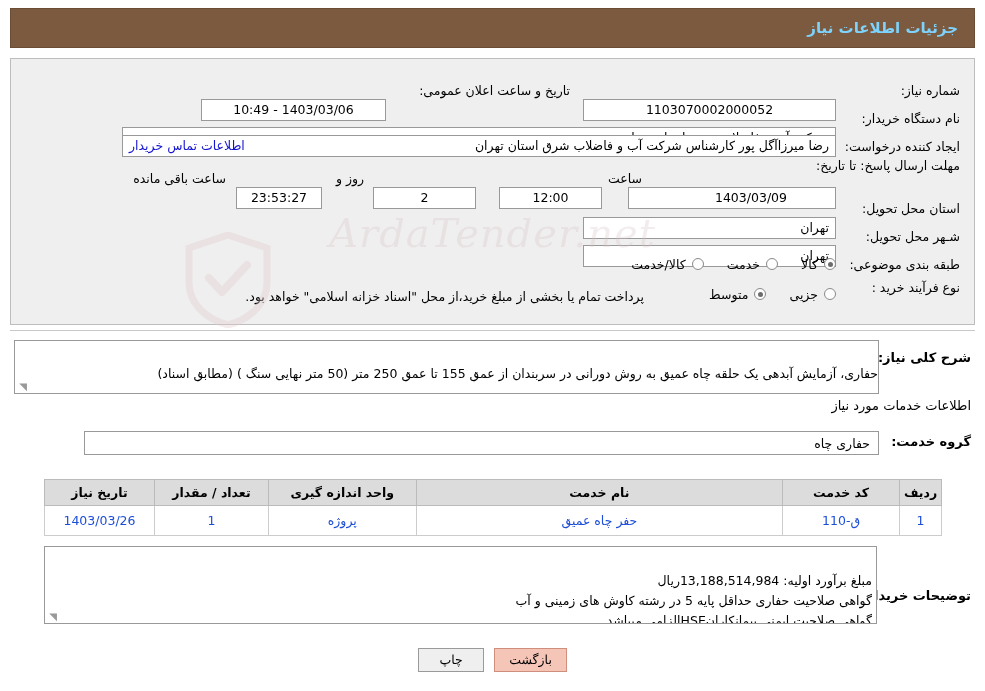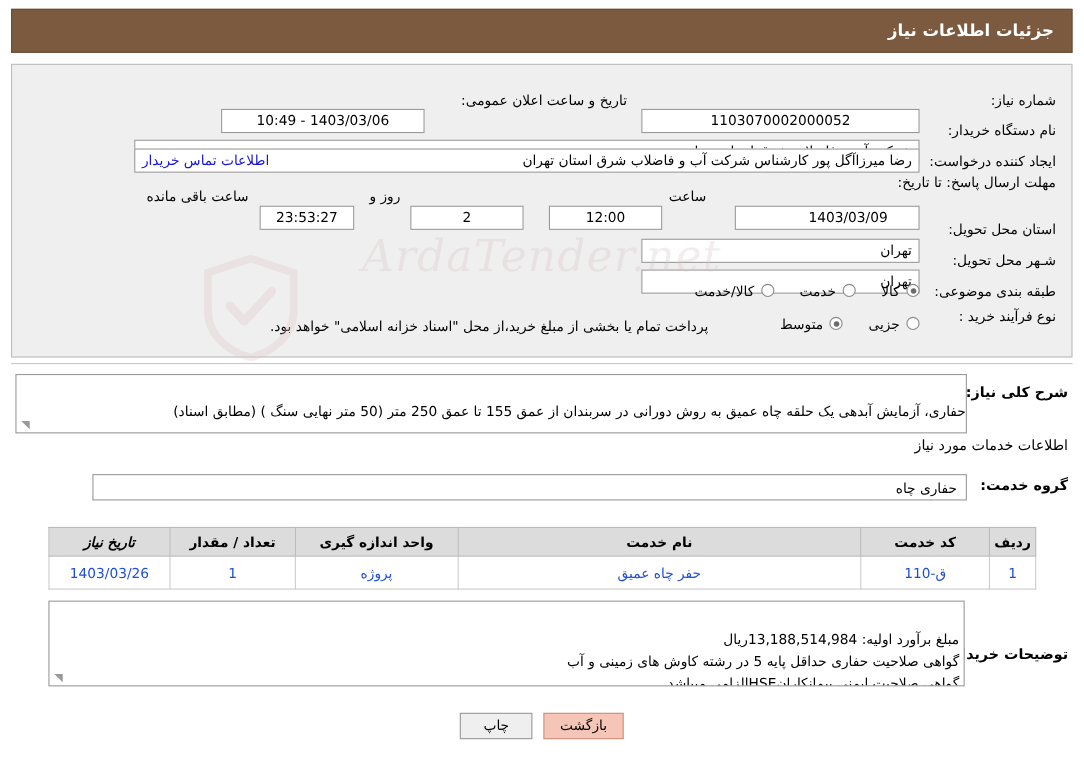--- a/index.html
+++ b/index.html
@@ -22,21 +22,21 @@
     left: 10px; top: 8px;
     width: 965px; height: 40px;
     background: #7b5a3f;
     border: 1px solid #6b4d35;
     display: flex;
     align-items: center;
     justify-content: flex-start;
     padding: 0 16px;
   }
   .header-title {
-    color: #ffffff;
+    color: #7dd3fc;
     font-size: 15px;
     font-weight: bold;
   }
   
   .panel {
     position: absolute;
     left: 10px; top: 58px;
     width: 965px; height: 267px;
     background: #efefef;
     border: 1px solid #bdbdbd;
@@ -296,21 +296,21 @@
     <div class="abs lbl" style="right:14px; top:52px;">نام دستگاه خریدار:</div>
     <div class="abs fld right" style="right:138px; top:48px; width:714px;">شرکت آب و فاضلاب شرق استان تهران</div>
 
     <div class="abs lbl" style="right:14px; top:80px;">ایجاد کننده درخواست:</div>
     <div class="abs linkfld" style="right:138px; top:76px; width:714px;">
       <span class="val">رضا میرزاآگل پور کارشناس شرکت آب و فاضلاب شرق استان تهران</span>
       <a class="link" href="#">اطلاعات تماس خریدار</a>
     </div>
 
     <div class="abs lbl" style="right:14px; top:98px; line-height:17px; width:118px; text-align:right;">مهلت ارسال پاسخ: تا تاریخ:</div>
-    <div class="abs fld" style="right:138px; top:108px; width:168px;padding-left:44px;">1403/03/09</div>
+    <div class="abs fld" style="right:138px; top:108px; width:208px;padding-left:44px;">1403/03/09</div>
     <div class="abs lbl" style="right:332px; top:112px;">ساعت</div>
     <div class="abs fld" style="right:372px; top:108px; width:103px;">12:00</div>
     <div class="abs fld" style="right:498px; top:108px; width:103px;">2</div>
     <div class="abs lbl" style="right:610px; top:112px;">روز و</div>
     <div class="abs fld" style="right:652px; top:108px; width:86px;">23:53:27</div>
     <div class="abs lbl" style="right:748px; top:112px;">ساعت باقی مانده</div>
 
     <div class="abs lbl" style="right:14px; top:142px;">استان محل تحویل:</div>
     <div class="abs fld right" style="right:138px; top:138px; width:253px;">تهران</div>
 
@@ -373,21 +373,21 @@
   </div>
 
   <table class="items">
     <thead>
       <tr>
         <th style="width:42px;">ردیف</th>
         <th style="width:117px;">کد خدمت</th>
         <th style="width:367px;">نام خدمت</th>
         <th style="width:148px;">واحد اندازه گیری</th>
         <th style="width:114px;">تعداد / مقدار</th>
-        <th style="width:110px;font-style:italic;">تاریخ نیاز</th>
+        <th style="width:110px;">تاریخ نیاز</th>
       </tr>
     </thead>
     <tbody>
       <tr>
         <td>1</td>
         <td>ق-110</td>
         <td>حفر چاه عمیق</td>
         <td>پروژه</td>
         <td>1</td>
         <td>1403/03/26</td>

